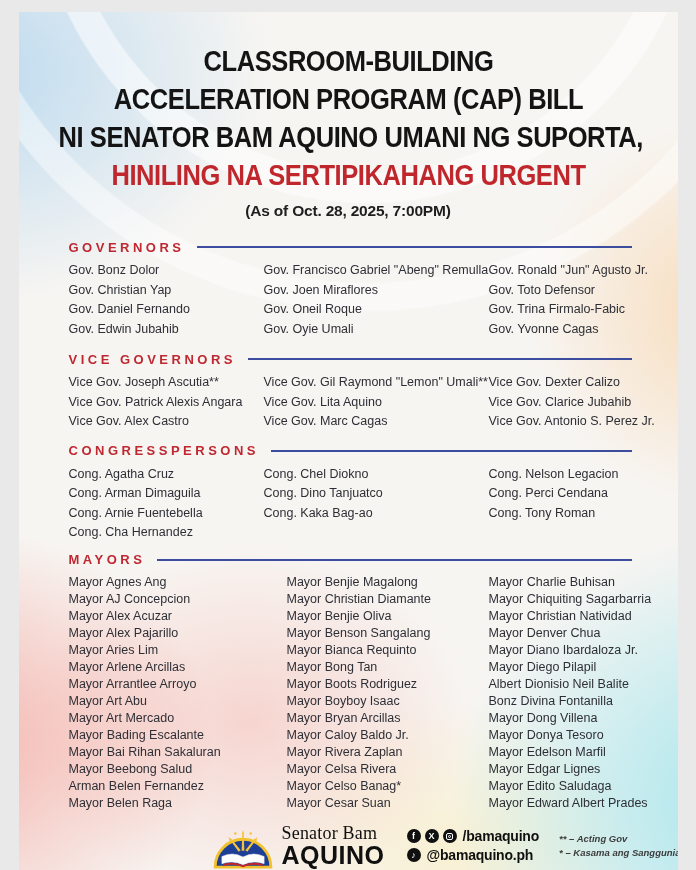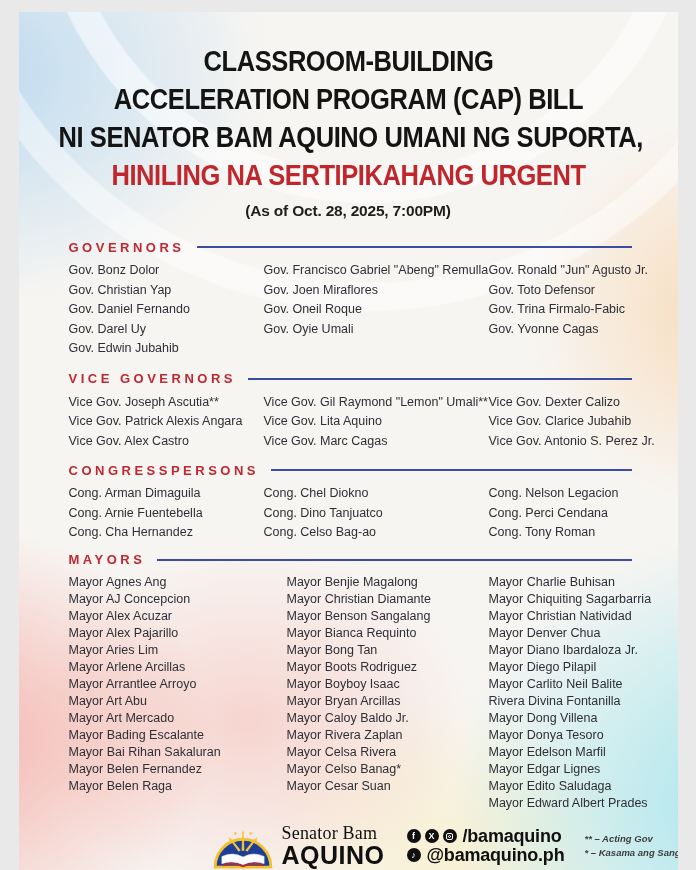--- a/index.html
+++ b/index.html
@@ -52,21 +52,21 @@
   .brand-bottom{font-family:"Liberation Sans",sans-serif;font-weight:bold;font-size:25px;letter-spacing:.5px;color:#101010;margin-top:1px;}
   .socials{margin-left:22px;}
   .soc-row{display:flex;align-items:center;gap:4px;height:19px;}
   .icon-circle{
     width:14px;height:14px;border-radius:50%;background:#101010;color:#fff;
     display:inline-flex;align-items:center;justify-content:center;
     font-size:9px;font-weight:bold;line-height:1;flex:0 0 auto;
   }
   .ig-square{width:7px;height:7px;border:1px solid #fff;border-radius:2px;box-sizing:border-box;position:relative;}
   .ig-square::after{content:"";position:absolute;inset:1px;border:1px solid #fff;border-radius:50%;}
-  .handle{font-size:18px;font-weight:bold;color:#101010;letter-spacing:-.2px;margin-left:2px;}
+  .handle{font-size:14px;font-weight:bold;color:#101010;letter-spacing:-.2px;margin-left:2px;}
   .notes{margin-left:20px;}
   .note{font-size:9.5px;font-style:italic;font-weight:bold;color:#3c3c3c;line-height:14px;white-space:nowrap;}
 </style>
 </head>
 <body>
 
 <div class="page">
 
   <div class="hdr">
     <div class="t-line">CLASSROOM-BUILDING</div>
@@ -79,21 +79,20 @@
   <section class="sec sec--governors">
     <div class="sec-head">
       <span class="sec-label">GOVERNORS</span>
       <span class="sec-rule"></span>
     </div>
     <div class="cols">
       <div class="col">
           <div class="nm">Gov. Bonz Dolor</div>
           <div class="nm">Gov. Christian Yap</div>
           <div class="nm">Gov. Daniel Fernando</div>
-          <div class="nm">Gov. Darel Uy</div>
           <div class="nm">Gov. Edwin Jubahib</div>
         </div>
       <div class="col">
           <div class="nm">Gov. Francisco Gabriel "Abeng" Remulla</div>
           <div class="nm">Gov. Joen Miraflores</div>
           <div class="nm">Gov. Oneil Roque</div>
           <div class="nm">Gov. Oyie Umali</div>
         </div>
       <div class="col">
           <div class="nm">Gov. Ronald "Jun" Agusto Jr.</div>
@@ -128,28 +127,29 @@
     </div>
   </section>
 
   <section class="sec sec--congresspersons">
     <div class="sec-head">
       <span class="sec-label">CONGRESSPERSONS</span>
       <span class="sec-rule"></span>
     </div>
     <div class="cols">
       <div class="col">
+          <div class="nm">Cong. Agatha Cruz</div>
           <div class="nm">Cong. Arman Dimaguila</div>
           <div class="nm">Cong. Arnie Fuentebella</div>
           <div class="nm">Cong. Cha Hernandez</div>
         </div>
       <div class="col">
           <div class="nm">Cong. Chel Diokno</div>
           <div class="nm">Cong. Dino Tanjuatco</div>
-          <div class="nm">Cong. Celso Bag-ao</div>
+          <div class="nm">Cong. Kaka Bag-ao</div>
         </div>
       <div class="col">
           <div class="nm">Cong. Nelson Legacion</div>
           <div class="nm">Cong. Perci Cendana</div>
           <div class="nm">Cong. Tony Roman</div>
         </div>
     </div>
   </section>
 
   <section class="sec sec--mayors">
@@ -163,47 +163,49 @@
           <div class="nm">Mayor AJ Concepcion</div>
           <div class="nm">Mayor Alex Acuzar</div>
           <div class="nm">Mayor Alex Pajarillo</div>
           <div class="nm">Mayor Aries Lim</div>
           <div class="nm">Mayor Arlene Arcillas</div>
           <div class="nm">Mayor Arrantlee Arroyo</div>
           <div class="nm">Mayor Art Abu</div>
           <div class="nm">Mayor Art Mercado</div>
           <div class="nm">Mayor Bading Escalante</div>
           <div class="nm">Mayor Bai Rihan Sakaluran</div>
-          <div class="nm">Mayor Belen Fernandez</div>
+          <div class="nm">Mayor Beebong Salud</div>
+          <div class="nm">Arman Belen Fernandez</div>
           <div class="nm">Mayor Belen Raga</div>
         </div>
       <div class="col">
           <div class="nm">Mayor Benjie Magalong</div>
           <div class="nm">Mayor Christian Diamante</div>
+          <div class="nm">Mayor Benjie Oliva</div>
           <div class="nm">Mayor Benson Sangalang</div>
           <div class="nm">Mayor Bianca Requinto</div>
           <div class="nm">Mayor Bong Tan</div>
           <div class="nm">Mayor Boots Rodriguez</div>
           <div class="nm">Mayor Boyboy Isaac</div>
           <div class="nm">Mayor Bryan Arcillas</div>
           <div class="nm">Mayor Caloy Baldo Jr.</div>
           <div class="nm">Mayor Rivera Zaplan</div>
           <div class="nm">Mayor Celsa Rivera</div>
           <div class="nm">Mayor Celso Banag*</div>
           <div class="nm">Mayor Cesar Suan</div>
         </div>
       <div class="col">
           <div class="nm">Mayor Charlie Buhisan</div>
           <div class="nm">Mayor Chiquiting Sagarbarria</div>
           <div class="nm">Mayor Christian Natividad</div>
           <div class="nm">Mayor Denver Chua</div>
           <div class="nm">Mayor Diano Ibardaloza Jr.</div>
           <div class="nm">Mayor Diego Pilapil</div>
-          <div class="nm">Mayor Carlito Neil Balite</div>
-          <div class="nm">Rivera Divina Fontanilla</div>
+          <div class="nm">Albert Dionisio Neil Balite</div>
+          <div class="nm">Bonz Divina Fontanilla</div>
           <div class="nm">Mayor Dong Villena</div>
           <div class="nm">Mayor Donya Tesoro</div>
           <div class="nm">Mayor Edelson Marfil</div>
           <div class="nm">Mayor Edgar Lignes</div>
           <div class="nm">Mayor Edito Saludaga</div>
           <div class="nm">Mayor Edward Albert Prades</div>
         </div>
     </div>
   </section>
 

